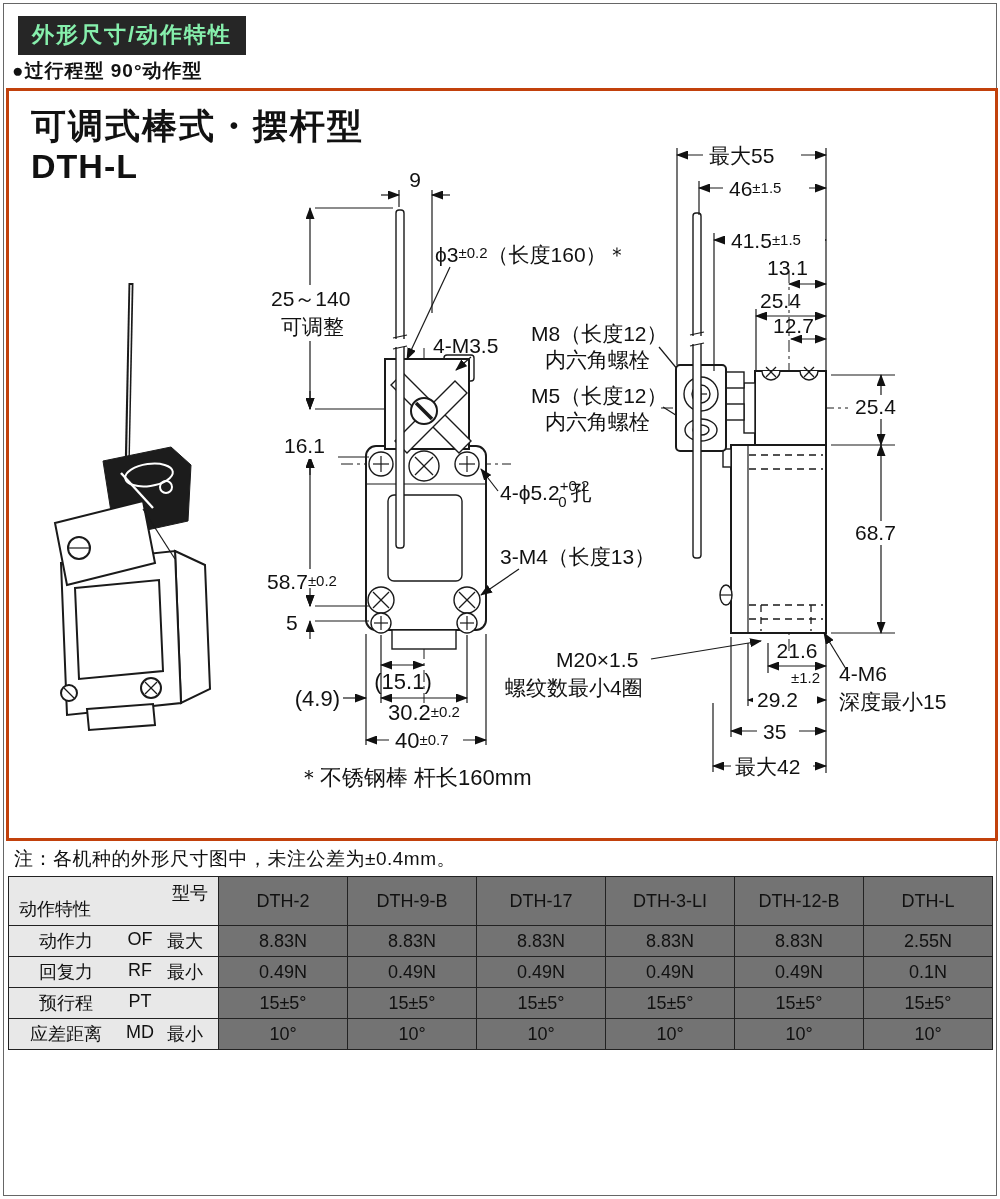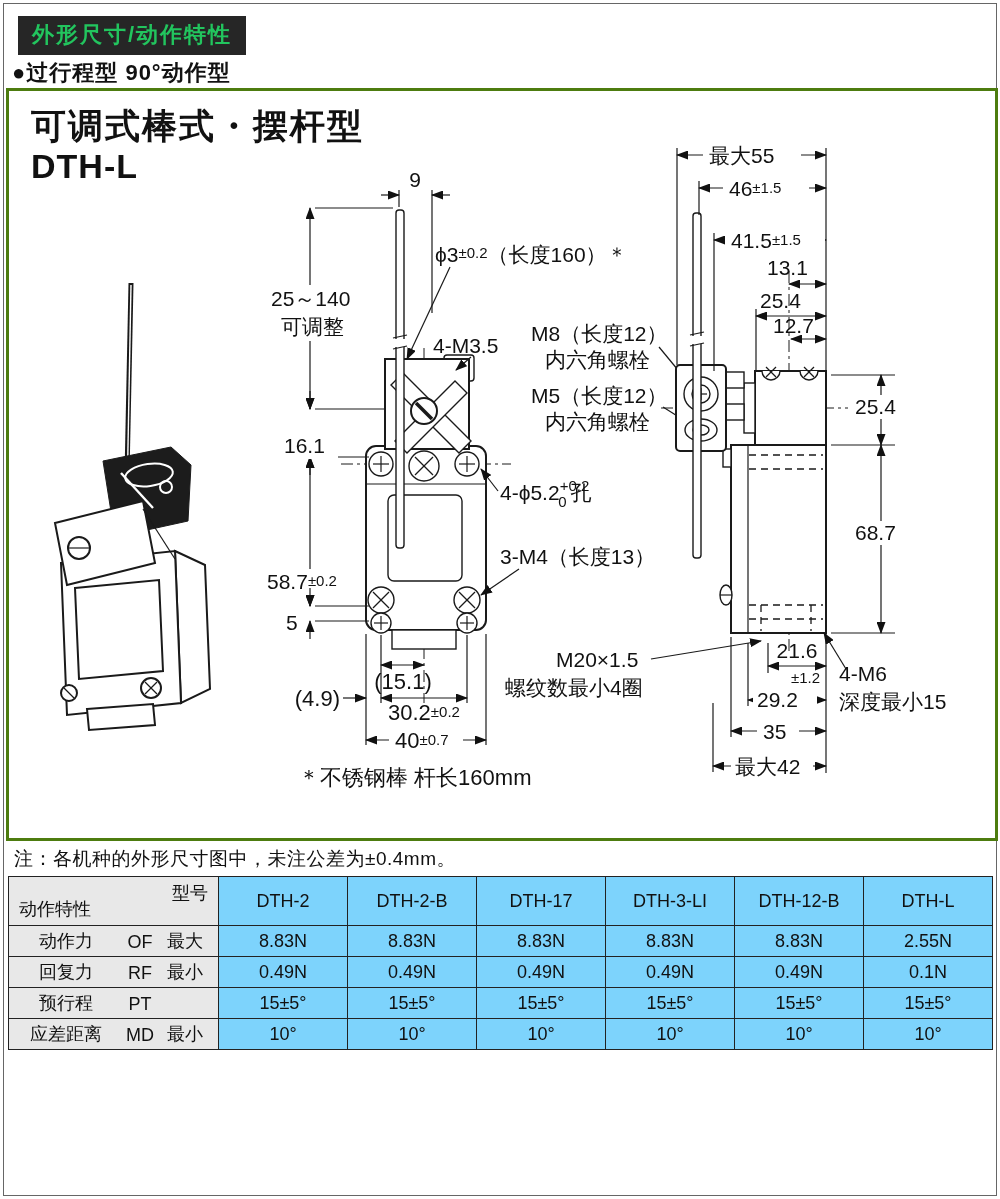--- a/index.html
+++ b/index.html
@@ -1,38 +1,38 @@
 <!DOCTYPE html>
 <html><head>
 <meta charset="utf-8">
 <style>
   html,body{margin:0;padding:0;background:#fff}
   .page{position:relative;width:1000px;height:1199px;background:#fff;
         font-family:"Liberation Sans",sans-serif;color:#111;overflow:hidden}
   .frame{position:absolute;inset:3px;border:1.5px solid #666;pointer-events:none}
-  .section-title{position:absolute;left:18px;top:16px;background:#262626;color:#22c55e;
+  .section-title{position:absolute;left:18px;top:16px;background:#262626;color:#86efac;
         font-size:22px;font-weight:700;letter-spacing:2px;padding:4px 14px 5px}
-  .subtitle{position:absolute;left:12px;top:58px;font-size:22px;font-weight:700;letter-spacing:1px}
-  .main-box{position:absolute;left:6px;top:88px;width:986px;height:747px;border:3px solid #4d7c0f;background:#fff}
+  .subtitle{position:absolute;left:12px;top:58px;font-size:19px;font-weight:700;letter-spacing:1px}
+  .main-box{position:absolute;left:6px;top:88px;width:986px;height:747px;border:3px solid #c2410c;background:#fff}
   .product-title{position:absolute;left:22px;top:12px;font-size:35px;font-weight:600;letter-spacing:2px}
   .product-model{position:absolute;left:22px;top:56px;font-size:34px;font-weight:600;letter-spacing:1px}
   .drawing-svg{position:absolute;left:0;top:0}
   .note{position:absolute;left:14px;font-size:19px;letter-spacing:.5px}
   .note-dim{top:846px}
   .note-table{top:1088px}
   table.spec{position:absolute;left:8px;top:876px;width:984px;border-collapse:collapse;
         table-layout:fixed;font-size:18px}
-  table.spec th,table.spec td{border:1.6px solid #222;padding:0;background:#7dd3fc}
+  table.spec th,table.spec td{border:1.6px solid #222;padding:0;background:#737373}
   table.spec .headrow th{height:48px;font-weight:400}
   table.spec td{height:30px;text-align:center}
   .labelcol{background:#e8e8e8 !important;text-align:right}
   .corner{position:relative}
   .corner .ct{position:absolute;top:4px;right:10px}
   .corner .cb{position:absolute;bottom:4px;left:10px}
-  .rl{display:flex;align-items:flex-end;padding:0 10px}
+  .rl{display:flex;align-items:flex-start;padding:0 10px}
   .rl .rn{width:94px}
   .rl .ra{width:54px}
   
   .ln{stroke:#1a1a1a;stroke-width:1.2;fill:none}
   .ol{stroke:#1a1a1a;stroke-width:2;fill:#fff}
   .olt{stroke:#1a1a1a;stroke-width:1.4;fill:#fff}
   .cl{stroke:#1a1a1a;stroke-width:1;stroke-dasharray:12 4 3 4;fill:none}
   .hid{stroke:#1a1a1a;stroke-width:1.3;stroke-dasharray:7 5;fill:none}
   .d{font:21px "Liberation Sans",sans-serif;fill:#111}
   .d2{font:22px "Liberation Sans",sans-serif;fill:#111}
@@ -313,21 +313,21 @@
         <col style="width:129px">
         <col style="width:129px">
     </colgroup>
     <tbody>
         <tr class="headrow">
       <th class="labelcol corner">
         <span class="ct">型号</span>
         <span class="cb">动作特性</span>
       </th>
       <th>DTH-2</th>
-      <th>DTH-2-B</th>
+      <th>DTH-9-B</th>
       <th>DTH-17</th>
       <th>DTH-3-LI</th>
       <th>DTH-12-B</th>
       <th>DTH-L</th>
     </tr>
     <tr>
       <td class="labelcol">
             <span class="rl">
               <span class="rn">动作力</span>
               <span class="ra">OF</span>

